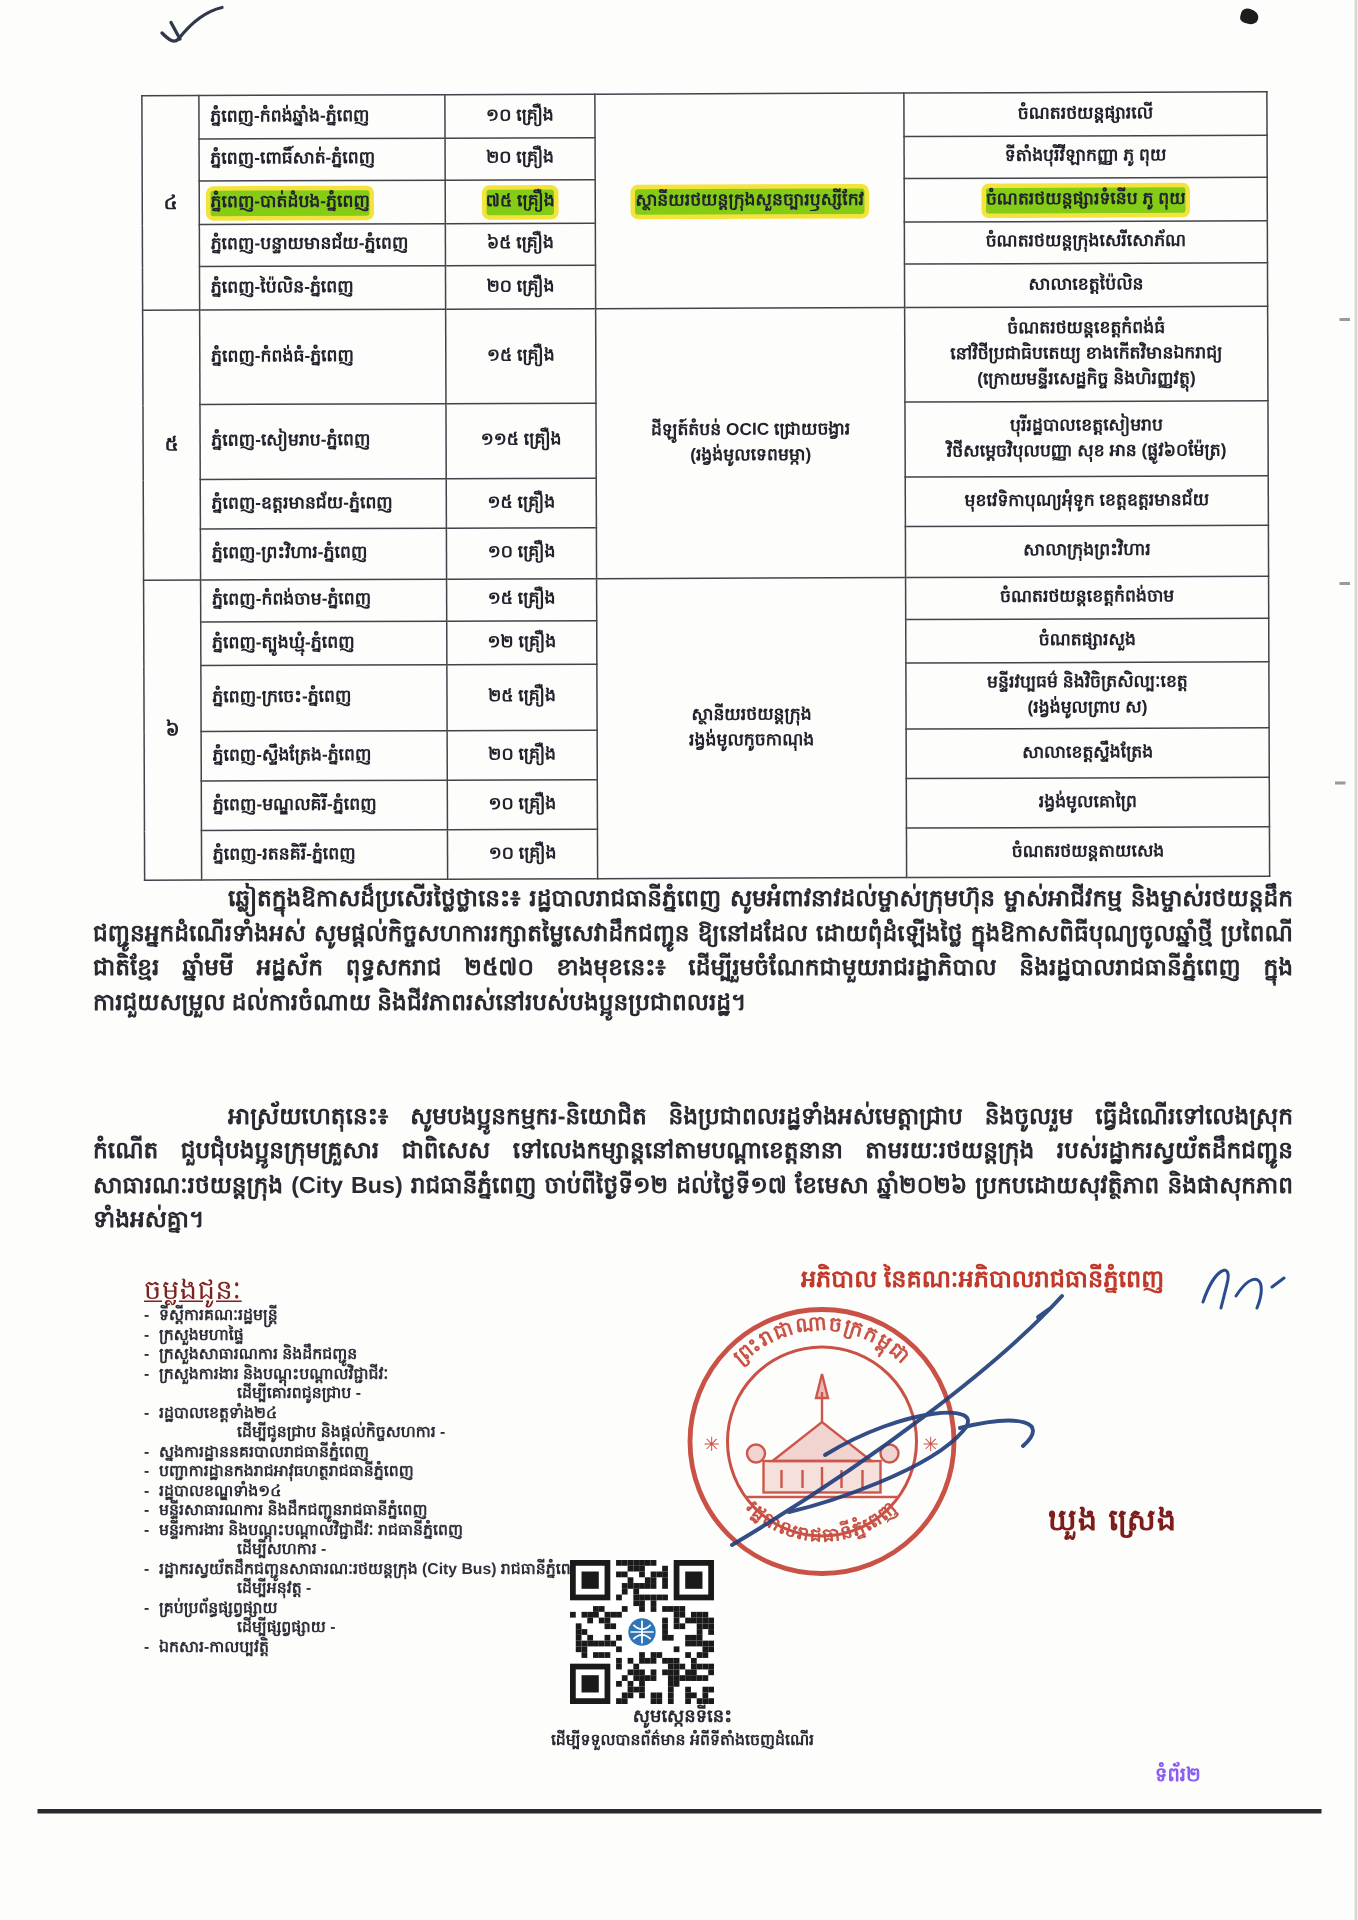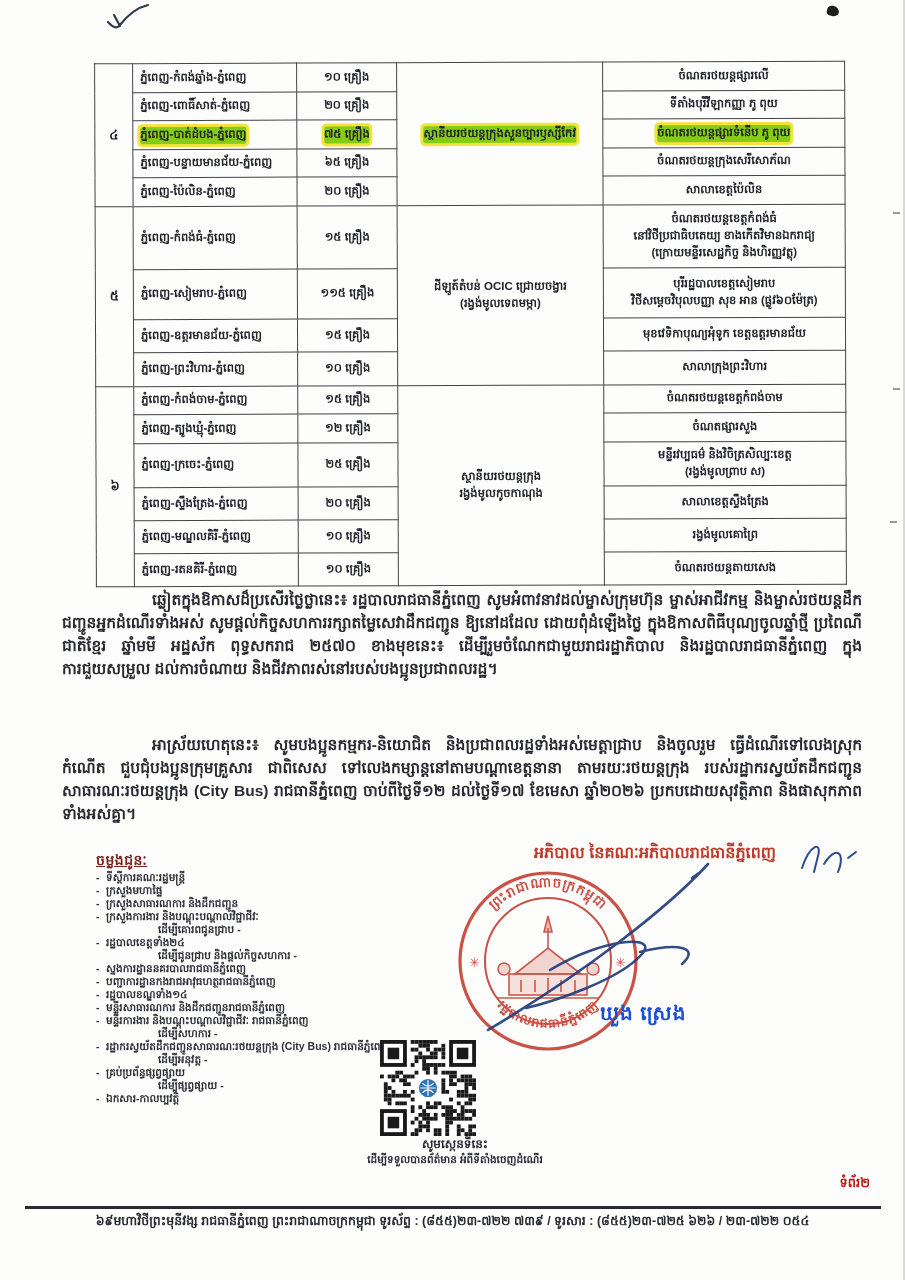--- a/index.html
+++ b/index.html
@@ -20,43 +20,43 @@
 
   
   .para{position:absolute;left:62px;width:800px;text-align:justify;text-indent:90px;
         font-size:15.5px;line-height:23px;font-weight:600;color:#2a2a33;overflow:hidden;}
   #para1{top:588px;height:96px;}
   #para2{top:733px;height:104px;}
 
   
   .sig-title{position:absolute;left:455px;top:842px;width:400px;text-align:center;
         font-size:16px;font-weight:bold;color:#c0392b;}
-  .sig-name{position:absolute;left:600px;top:1000px;width:185px;text-align:left;
-        font-size:20px;font-weight:bold;color:#1d4ed8;letter-spacing:1px;}
+  .sig-name{position:absolute;left:600px;top:1000px;width:185px;text-align:right;
+        font-size:20px;font-weight:bold;color:#7f1d1d;letter-spacing:1px;}
   .abs{position:absolute;}
 
   
   .cc{position:absolute;left:96px;top:854px;width:305px;font-size:10.5px;line-height:13px;
       color:#30303b;font-weight:600;}
-  .cc-header{font-size:14px;font-weight:bold;color:#7d2322;text-decoration:underline;
+  .cc-header{font-size:18px;font-weight:normal;color:#7d2322;text-decoration:underline;
       margin-bottom:4px;letter-spacing:.5px;}
   .cc-item{padding-left:10px;position:relative;}
   .cc-item::before{content:"-";position:absolute;left:0;top:0;color:#30303b;}
   .cc-note{margin-left:62px;font-weight:bold;}
 
   
   .qr-wrap{position:absolute;left:380px;top:1040px;width:96px;height:96px;}
   .qr-cap1{position:absolute;left:340px;top:1136px;width:230px;text-align:center;
       font-size:12px;font-weight:bold;color:#2b2b36;}
   .qr-cap2{position:absolute;left:330px;top:1153px;width:250px;text-align:center;
       font-size:10.5px;font-weight:600;color:#2b2b36;}
 
   
-  .page-number{position:absolute;left:770px;top:1174px;width:100px;text-align:right;
-      font-size:13px;font-weight:bold;color:#b91c1c;}
+  .page-number{position:absolute;left:770px;top:1174px;width:100px;text-align:left;
+      font-size:13px;font-weight:bold;color:#8b5cf6;}
   .footer-rule{position:absolute;left:25px;top:1206px;width:856px;height:2.5px;background:#2a2a2e;}
   .footer-address{position:absolute;left:18px;top:1213px;width:869px;text-align:center;
       font-size:12.5px;font-weight:bold;color:#2b2b36;}
   .footer-web{position:absolute;left:18px;top:1237px;width:869px;text-align:center;
       font-size:15px;font-weight:600;color:#56565a;letter-spacing:.4px;}
 
   
   .ink-blob{position:absolute;left:827px;top:6px;width:12px;height:10px;background:#1d1d1f;
       border-radius:45% 60% 55% 40%;transform:rotate(14deg);}
   .edge-tick{position:absolute;width:7px;height:2px;background:#9a9a96;}
@@ -459,15 +459,14 @@
         <circle cx="50" cy="50" r="9.5" fill="#2f74b5"></circle>
         <path d="M42 50 H58 M50 42 V58 M44 45 C48 49 52 49 56 45 M44 55 C48 51 52 51 56 55" stroke="#ffffff" stroke-width="1.2" fill="none"></path>
       </g>
     </svg>
   </div>
   <div class="qr-cap1">សូមស្កេនទីនេះ</div>
   <div class="qr-cap2">ដើម្បីទទួលបានព័ត៌មាន អំពីទីតាំងចេញដំណើរ</div>
 
   <div class="page-number">ទំព័រ២</div>
   <div class="footer-rule"></div>
-  <div class="footer-address">៦៩មហាវិថីព្រះមុនីវង្ស រាជធានីភ្នំពេញ ព្រះរាជាណាចក្រកម្ពុជា ទូរស័ព្ទ : (៨៥៥)២៣-៧២២ ៧៣៩ / ទូរសារ : (៨៥៥)២៣-៧២៥ ៦២៦ / ២៣-៧២២ ០៥៤</div>
 
 </div>
 
 </body></html>

